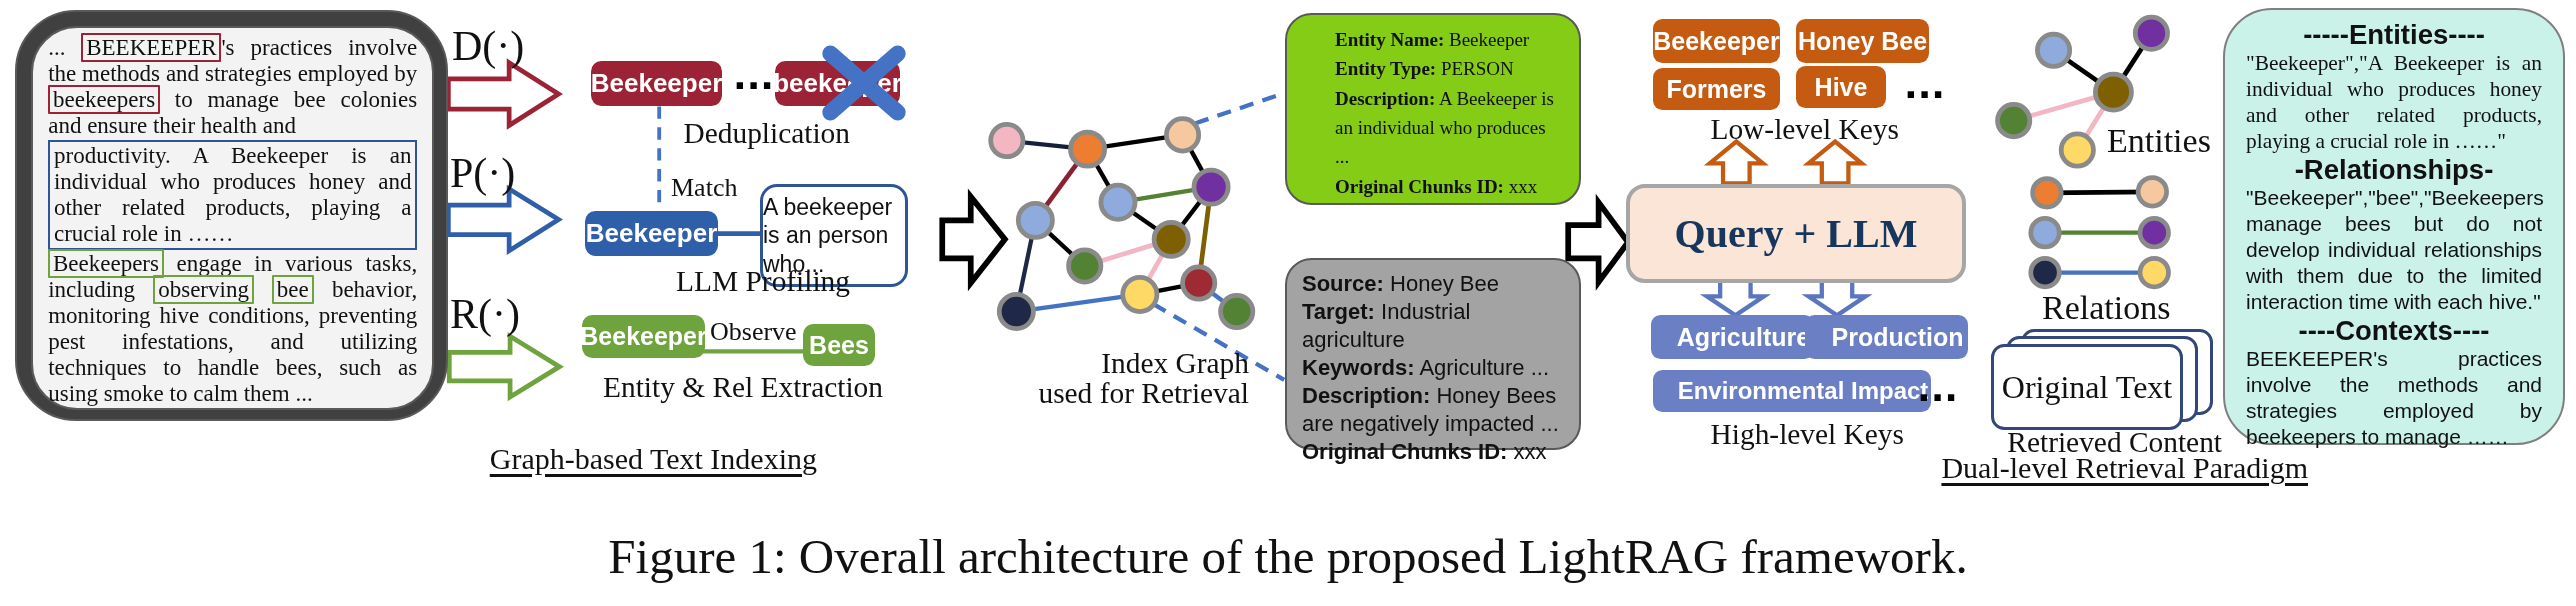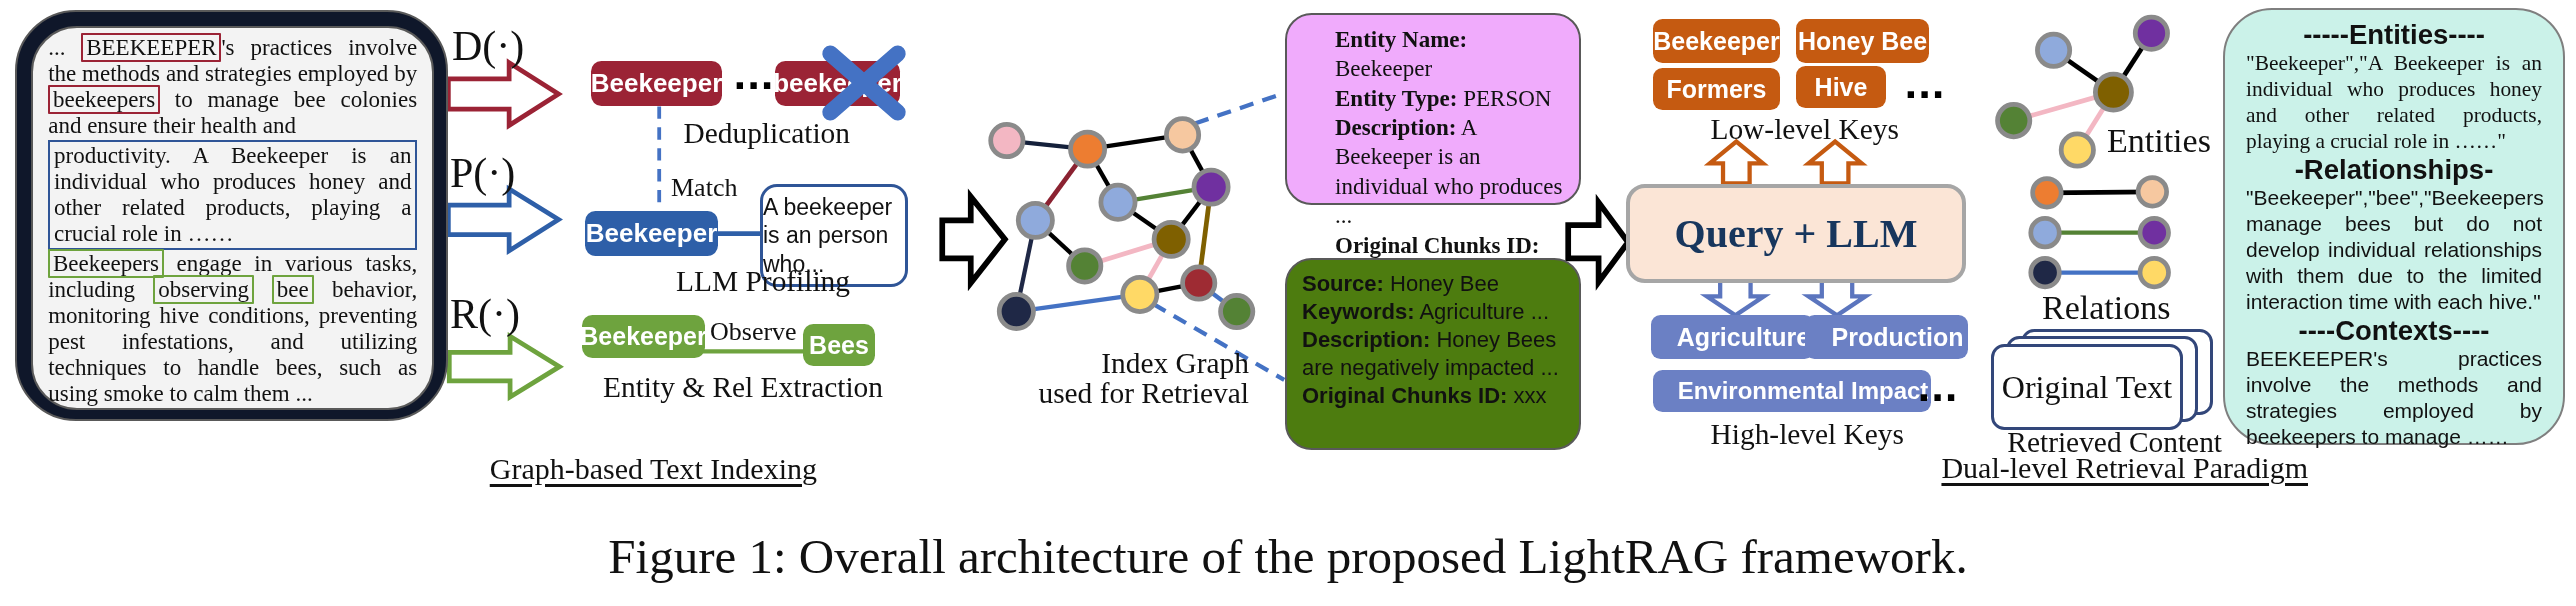--- a/index.html
+++ b/index.html
@@ -4,21 +4,21 @@
 <style>
   html,body{margin:0;padding:0;background:#fff;}
   #canvas{position:relative;width:2576px;height:606px;background:#ffffff;overflow:hidden;
           font-family:"Liberation Serif","DejaVu Serif",serif;color:#111;}
   .abs{position:absolute;}
   svg.layer{position:absolute;left:0;top:0;z-index:1;pointer-events:none;}
   .html-layer{position:absolute;left:0;top:0;width:100%;height:100%;z-index:2;}
 
   
   .doc-outer{left:15px;top:9.5px;width:429px;height:407px;border:2.8px solid #595959;border-radius:61px;
-             background:#0f172a;}
+             background:#404040;}
   .doc-inner{left:32px;top:26.6px;width:403px;height:384px;border:2.8px solid #595959;border-radius:46px;
              background:#f3f3f3;box-sizing:border-box;padding:7.6px 15px 5.7px 15px;}
   .doc-text{font-size:23px;line-height:26px;text-align:justify;}
   .wbox{border:2.8px solid;padding:0 2.8px;border-radius:0.9px;}
   .wbox.red{border-color:#9b2335;}
   .wbox.green{border-color:#6ea33e;}
   .blue-block{display:block;border:2.8px solid #2f5597;padding:0.9px 3.8px;margin:0.9px 0;text-align:justify;}
 
   
   .op{font-size:42px;line-height:42px;}
@@ -37,22 +37,22 @@
   .pill.bluekey{background:#6b80c4;border-radius:9.5px;padding-left:22px;}
   .dots{font-weight:bold;font-size:36px;line-height:19px;letter-spacing:0px;color:#000;
         font-family:"DejaVu Sans",sans-serif;}
 
   .callout{border:3.3px solid #2f5597;border-radius:17px;background:#fff;
            font-family:"Liberation Sans","DejaVu Sans",sans-serif;font-size:23px;line-height:28.5px;
            display:flex;align-items:center;justify-content:center;text-align:left;}
 
   
   .card{box-sizing:border-box;border:2.8px solid #595959;border-radius:26.6px;padding:9.5px 15px;}
-  .entity-card{background:#f0abfc;font-size:23px;line-height:29.4px;padding-left:48px;}
-  .relation-card{background:#4d7c0f;font-family:"Liberation Sans","DejaVu Sans",sans-serif;
+  .entity-card{background:#84cc16;font-size:19px;line-height:29.4px;padding-left:48px;}
+  .relation-card{background:#a3a3a3;font-family:"Liberation Sans","DejaVu Sans",sans-serif;
                  font-size:22px;line-height:28px;}
   .card b{font-weight:bold;}
 
   .query-box{background:#fbe5d6;border:4.7px solid #a6a6a6;border-radius:19px;
              display:flex;align-items:center;justify-content:center;
              font-weight:bold;font-size:40px;color:#17365d;}
 
   
   .ot-card{background:#fff;border:3.3px solid #33477a;border-radius:13.3px;}
   .ot-front{display:flex;align-items:center;justify-content:center;font-size:32px;}
@@ -179,34 +179,35 @@
 
     <div class="abs pill blue" style="left:585px;top:211px;width:133px;height:45px;font-size:26px;">Beekeeper</div>
     <div class="abs callout" style="left:760px;top:184px;width:142px;height:97px;">A beekeeper is an person who...</div>
     <div class="abs lbl center" style="left:622px;top:266px;width:228px;">LLM Profiling</div>
 
     <div class="abs pill green" style="left:582px;top:315px;width:123px;height:43px;font-size:25px;">Beekeeper</div>
     <div class="abs" style="left:710px;top:317px;font-size:26px;">Observe</div>
     <div class="abs pill green" style="left:803px;top:324px;width:72px;height:42px;font-size:25px;">Bees</div>
     <div class="abs lbl center" style="left:570px;top:372px;width:313px;">Entity &amp; Rel Extraction</div>
 
-    <div class="abs lbl center underline" style="left:399px;top:454px;width:418px;font-size:30px;">Graph-based Text Indexing</div>
+    <div class="abs lbl center underline" style="left:399px;top:444px;width:418px;font-size:30px;">Graph-based Text Indexing</div>
 
     <div class="abs lbl center" style="left:1002px;top:348px;width:247px;">Index Graph</div>
     <div class="abs lbl center" style="left:1002px;top:378px;width:247px;">used for Retrieval</div>
 
     <div class="abs card entity-card" style="left:1285px;top:13.3px;width:296px;height:192px;">
       <div><b>Entity Name:</b><span>  Beekeeper</span></div>
       <div><b>Entity Type:</b><span> PERSON</span></div>
       <div><b>Description:</b><span> A Beekeeper is an individual who produces ...</span></div>
       <div><b>Original Chunks ID:</b><span> xxx</span></div>
     </div>
 
     <div class="abs card relation-card" style="left:1285px;top:258px;width:296px;height:192px;">
       <div><b>Source:</b><span> Honey Bee</span></div>
+      <div><b>Target:</b><span> Industrial agriculture</span></div>
       <div><b>Keywords:</b><span> Agriculture ...</span></div>
       <div><b>Description:</b><span> Honey Bees are negatively impacted ...</span></div>
       <div><b>Original Chunks ID:</b><span> xxx</span></div>
     </div>
 
     <div class="abs pill orangekey" style="left:1653px;top:19px;width:127px;height:44px;font-size:25px;">Beekeeper</div>
     <div class="abs pill orangekey" style="left:1796px;top:19px;width:133px;height:44px;font-size:25px;">Honey Bee</div>
     <div class="abs pill orangekey" style="left:1653px;top:68px;width:127px;height:42px;font-size:25px;">Formers</div>
     <div class="abs pill orangekey" style="left:1796px;top:66px;width:90px;height:42px;font-size:25px;">Hive</div>
     <div class="abs dots" style="left:1904px;top:85px;">···</div>

